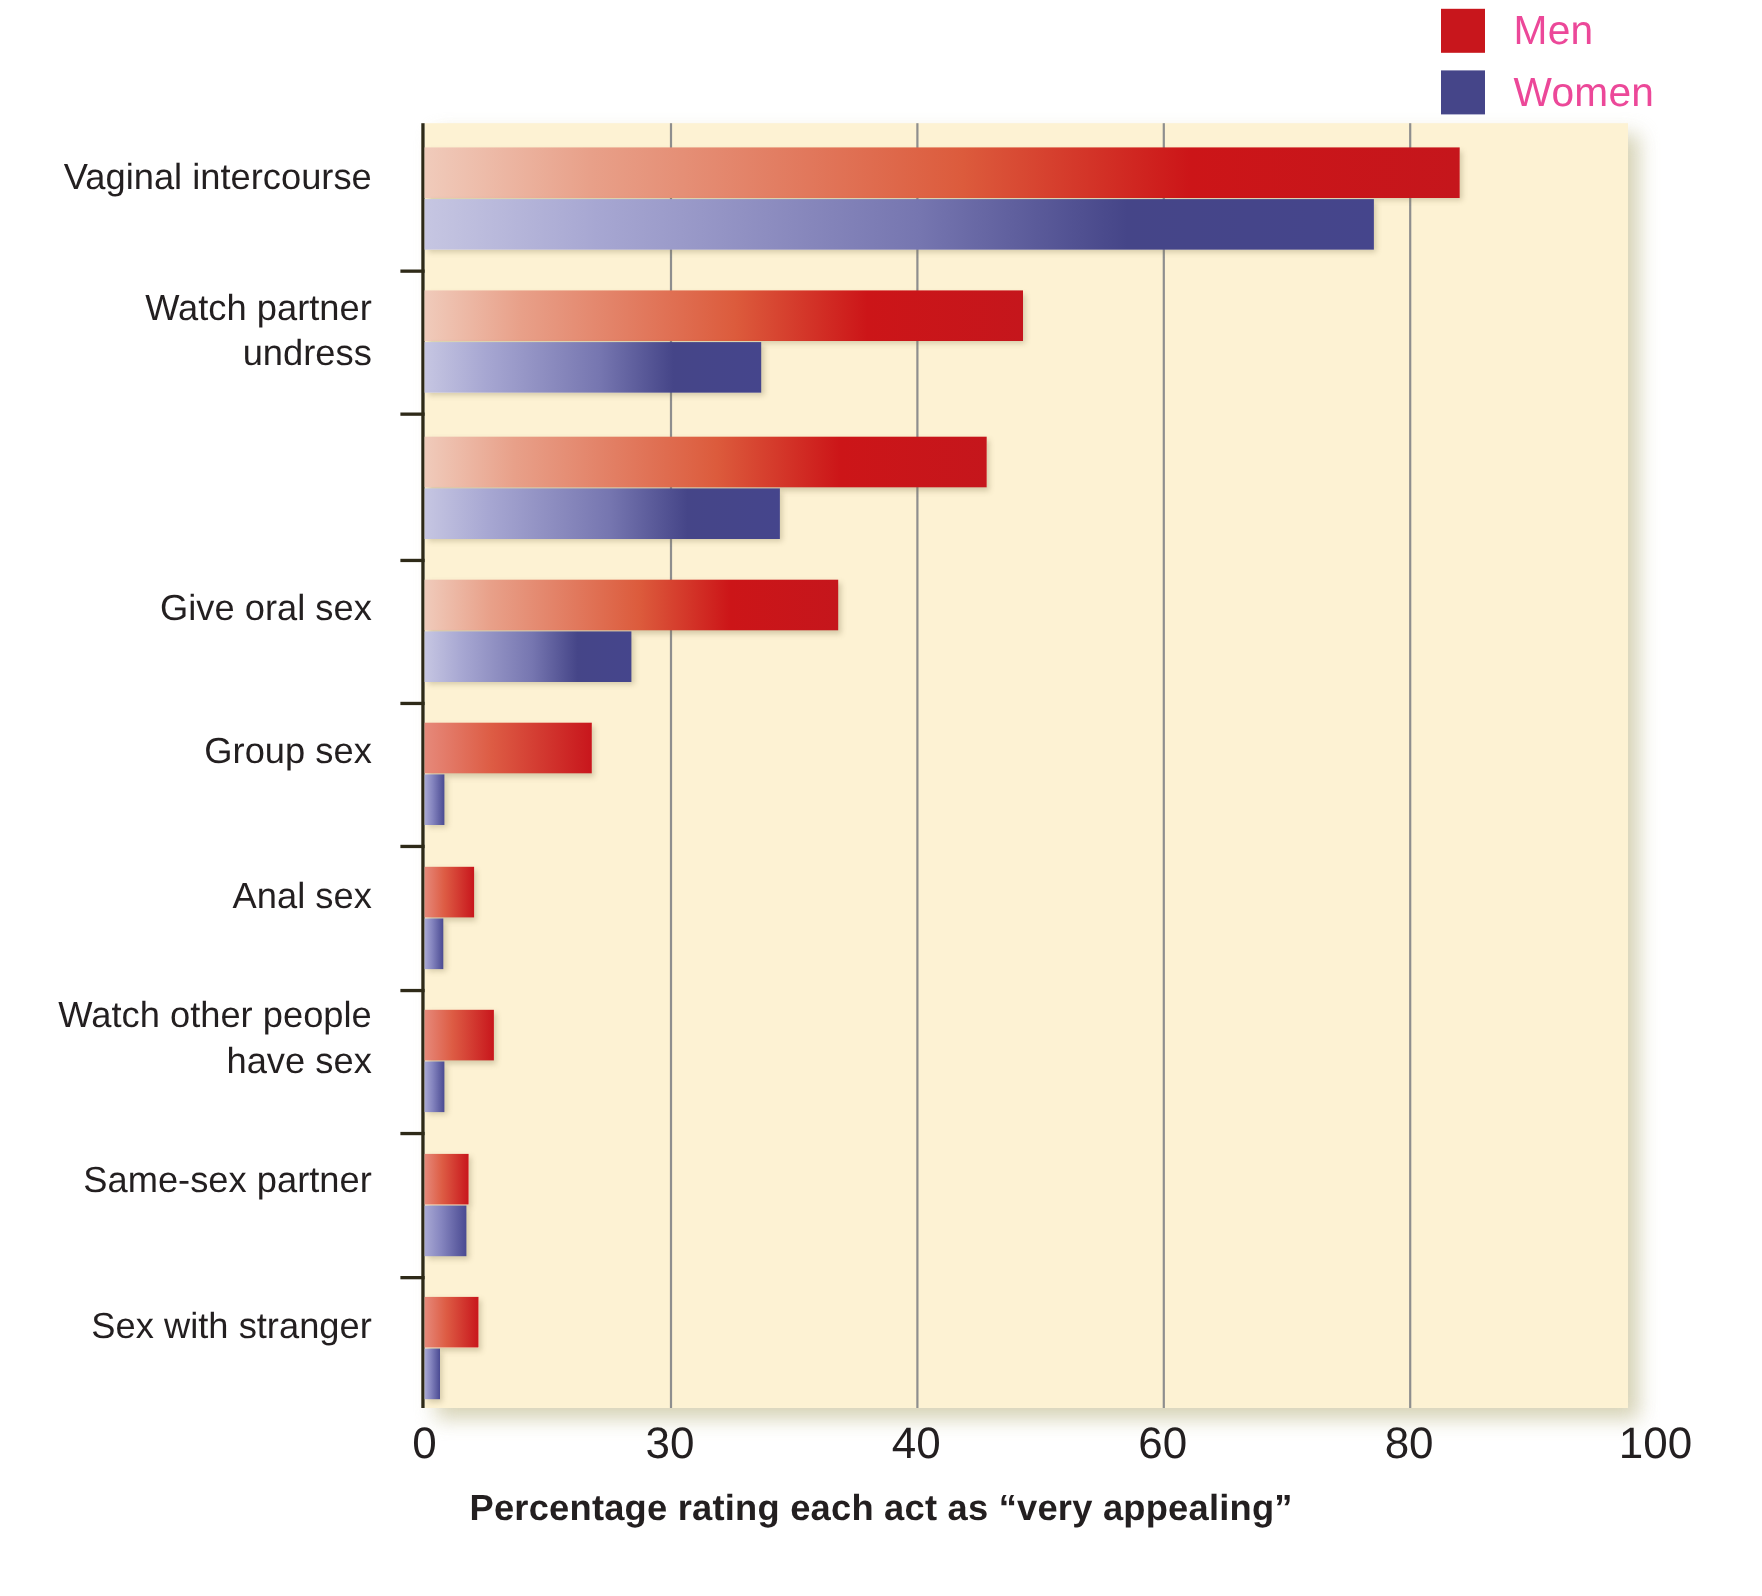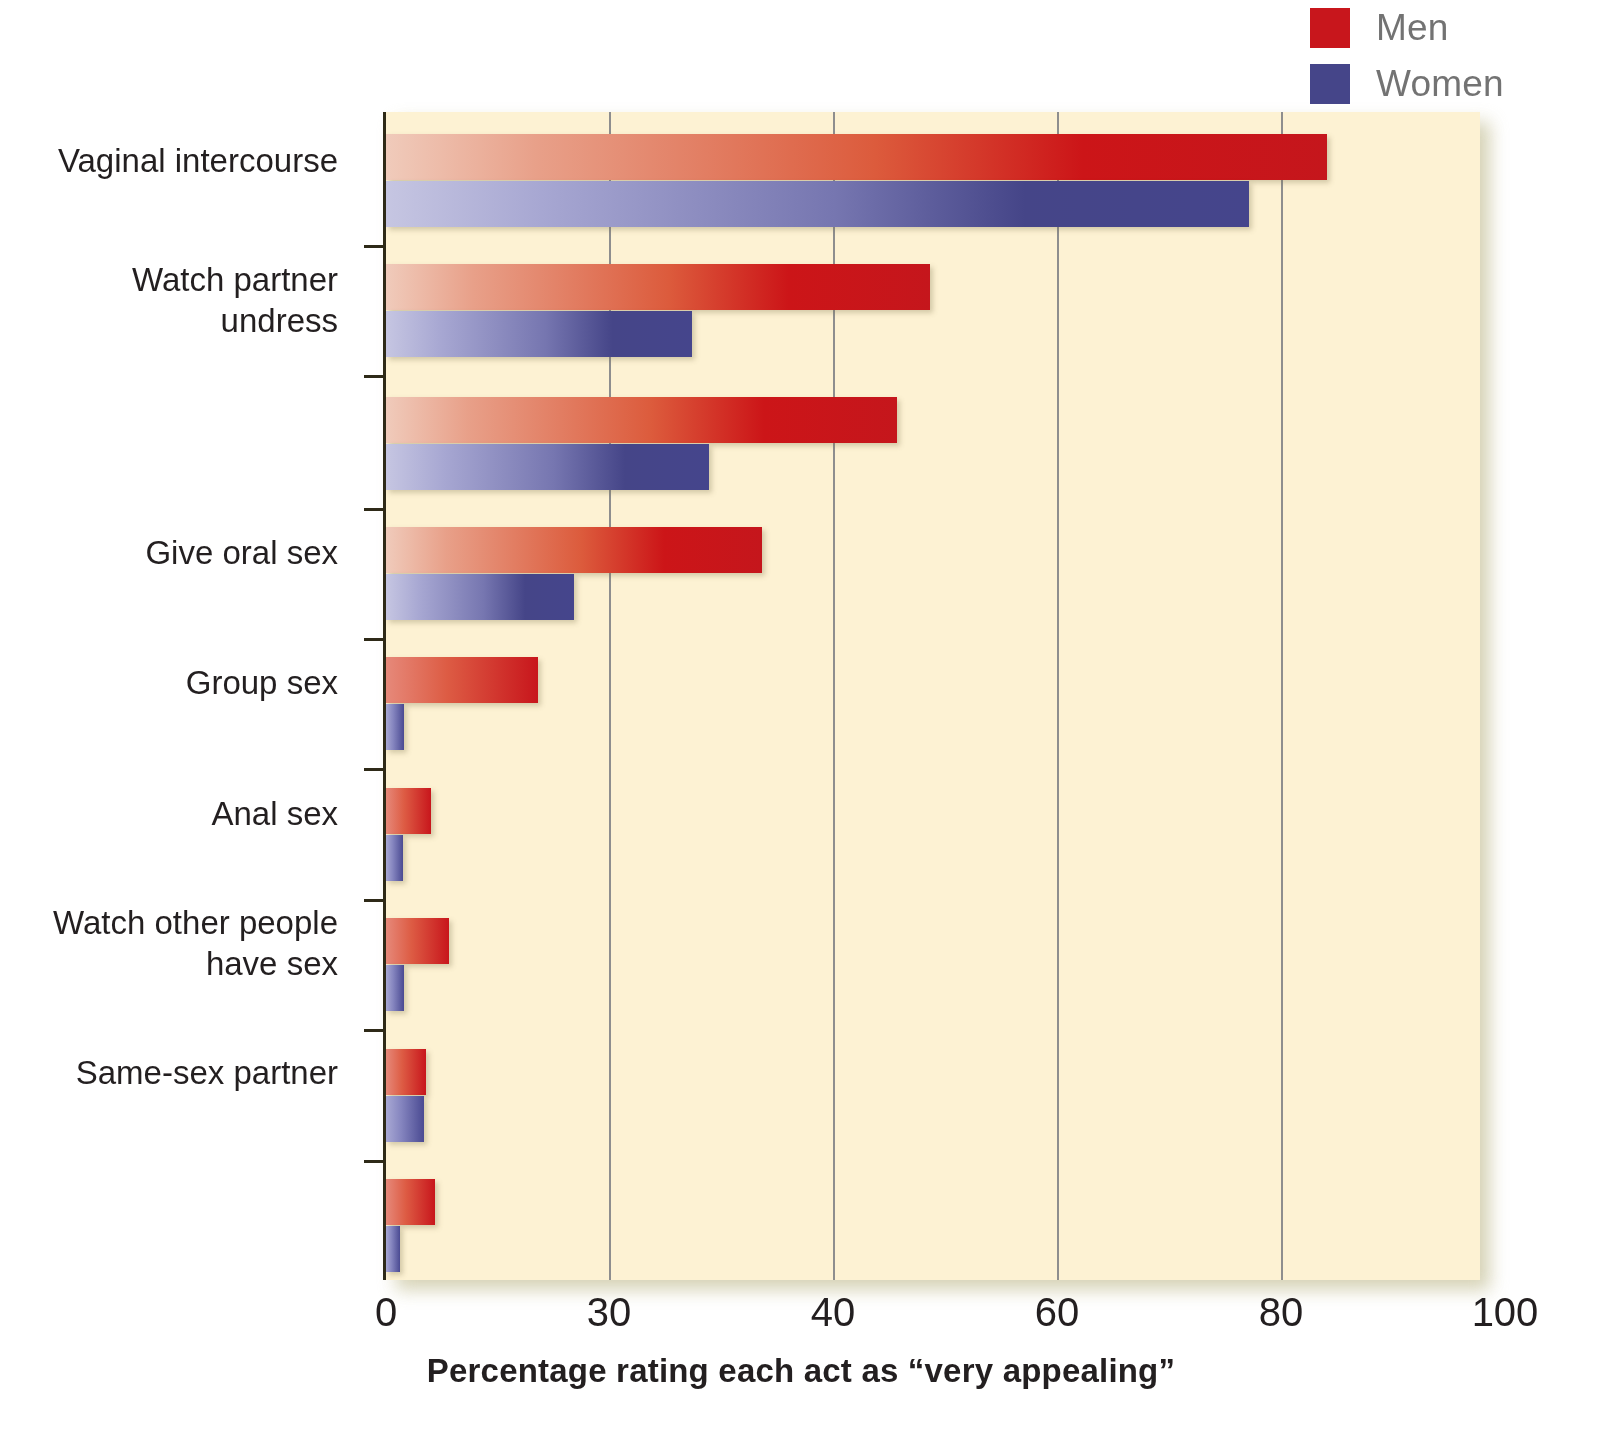--- a/index.html
+++ b/index.html
@@ -12,21 +12,21 @@
     position:relative;
   }
 
   
   #legend{
     position:absolute; top:8px; left:1310px;
     display:flex; flex-direction:column; gap:16px;
   }
   .legend-row{display:flex;align-items:center;gap:26px;}
   .legend-swatch{width:40px;height:40px;display:block;}
-  .legend-label{font-size:37px;line-height:40px;color:#737373;letter-spacing:.2px;}
+  .legend-label{font-size:37px;line-height:40px;color:#ec4899;letter-spacing:.2px;}
 
   
   #chart{
     position:absolute;
     left:386px; top:112px;
     width:1094px; height:1168px;
   }
   
   #plot-shadow{
     position:absolute; left:10px; top:10px;
@@ -111,20 +111,21 @@
 <div id="cat-labels">
   <div class="cat-label" style="top:147px;">Watch partner
 undress</div>
   <div class="cat-label" style="top:28px;">Vaginal intercourse</div>
   <div class="cat-label" style="top:420px;">Give oral sex</div>
   <div class="cat-label" style="top:550px;">Group sex</div>
   <div class="cat-label" style="top:681px;">Anal sex</div>
   <div class="cat-label" style="top:790px;">Watch other people
 have sex</div>
   <div class="cat-label" style="top:940px;">Same-sex partner</div>
+  <div class="cat-label" style="top:1072px;">Sex with stranger</div>
 </div>
 
 <div id="chart">
   <div id="plot-shadow"></div>
   <div id="plot">
     <div class="gridline" style="left:223px;"></div>
     <div class="gridline" style="left:447px;"></div>
     <div class="gridline" style="left:671px;"></div>
     <div class="gridline" style="left:895px;"></div>
   </div>

